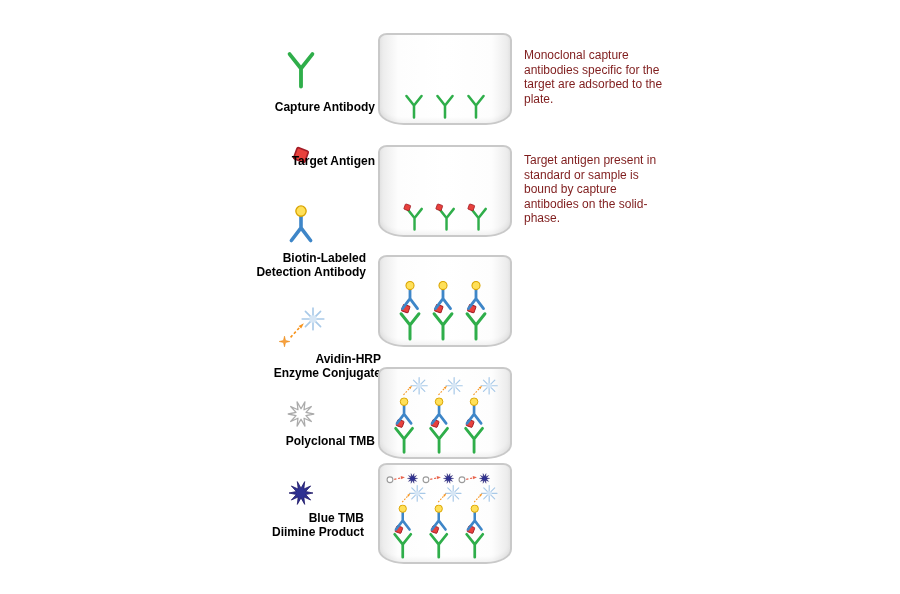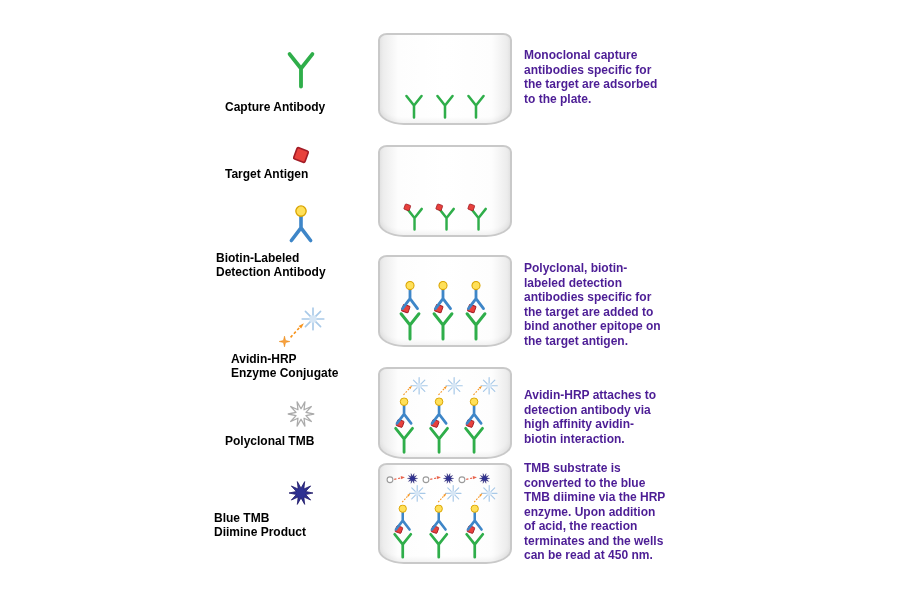--- a/index.html
+++ b/index.html
@@ -1,21 +1,21 @@
 <!DOCTYPE html>
 <html><head>
 <meta charset="utf-8">
 <style>
   html,body{margin:0;padding:0;background:#ffffff;}
   .stage{position:relative;width:900px;height:594px;background:#ffffff;overflow:hidden;
          font-family:"Liberation Sans", sans-serif;color:#111;}
-  .legend-label{position:absolute;width:150px;text-align:left;font-weight:bold;
+  .legend-label{position:absolute;width:150px;text-align:right;font-weight:bold;
                 font-size:12px;line-height:14px;white-space:pre-line;color:#000;}
-  .step-text{position:absolute;left:524px;width:142px;font-weight:bold;
-             font-size:12px;line-height:14.5px;color:#4c1d95;}
+  .step-text{position:absolute;left:524px;width:142px;font-weight:normal;
+             font-size:12px;line-height:14.5px;color:#7f1d1d;}
   .well{position:absolute;left:378px;width:130px;height:88px;
         border:2px solid #c9c9c9;
         border-radius:9px 9px 26px 26px / 7px 7px 15px 15px;
         background:linear-gradient(90deg,#e9e9e9 0%,#fdfdfd 14%,#ffffff 50%,#fdfdfd 86%,#e9e9e9 100%);
         box-shadow:inset 0 -3px 4px rgba(0,0,0,0.05);}
   .well.tall{height:97px;}
   .well svg{position:absolute;left:0;bottom:1px;}
   .legend-icon{position:absolute;}
   .defs-holder{position:absolute;width:0;height:0;overflow:hidden;}
 </style>
@@ -85,21 +85,21 @@
     <svg class="legend-icon" style="left:281px;top:46px" width="40" height="46" viewBox="0 0 40 46">
       <use href="#abG" x="2" y="2" width="36" height="41"></use>
     </svg>
     <div class="legend-label" style="left:225px;top:100px">Capture Antibody</div>
   </div>
 
   <div>
     <svg class="legend-icon" style="left:291px;top:145px" width="20" height="20" viewBox="0 0 20 20">
       <use href="#antigen" x="1" y="1" width="18" height="18"></use>
     </svg>
-    <div class="legend-label" style="left:225px;top:167px">Target Antigen</div>
+    <div class="legend-label" style="left:225px;top:154px">Target Antigen</div>
   </div>
 
   <div>
     <svg class="legend-icon" style="left:281px;top:203px" width="40" height="46" viewBox="0 0 40 46">
       <use href="#abB" x="2" y="2" width="36" height="41"></use>
     </svg>
     <div class="legend-label" style="left:216px;top:251px">Biotin-Labeled
 Detection Antibody</div>
   </div>
 
@@ -162,17 +162,15 @@
 
   <div class="well tall" style="top:463px">
     <svg width="126" height="92" viewBox="0 0 126 92">
       <use href="#unit5" x="4" y="3" width="46" height="87"></use>
       <use href="#unit5" x="40" y="3" width="46" height="87"></use>
       <use href="#unit5" x="76" y="3" width="46" height="87"></use>
     </svg>
   </div>
 
   <div class="step-text" style="top:48px">Monoclonal capture antibodies specific for the target are adsorbed to the plate.</div>
-  <div class="step-text" style="top:261px">Polyclonal, biotin-labeled detection antibodies specific for the target are added to bind another epitope on the target antigen.</div>
-  <div class="step-text" style="top:388px">Avidin-HRP attaches to detection antibody via high affinity avidin-biotin interaction.</div>
-  <div class="step-text" style="top:461px">TMB substrate is converted to the blue TMB diimine via the HRP enzyme. Upon addition of acid, the reaction terminates and the wells can be read at 450 nm.</div>
+  <div class="step-text" style="top:153px">Target antigen present in standard or sample is bound by capture antibodies on the solid-phase.</div>
 
 </div>
 
 </body></html>

